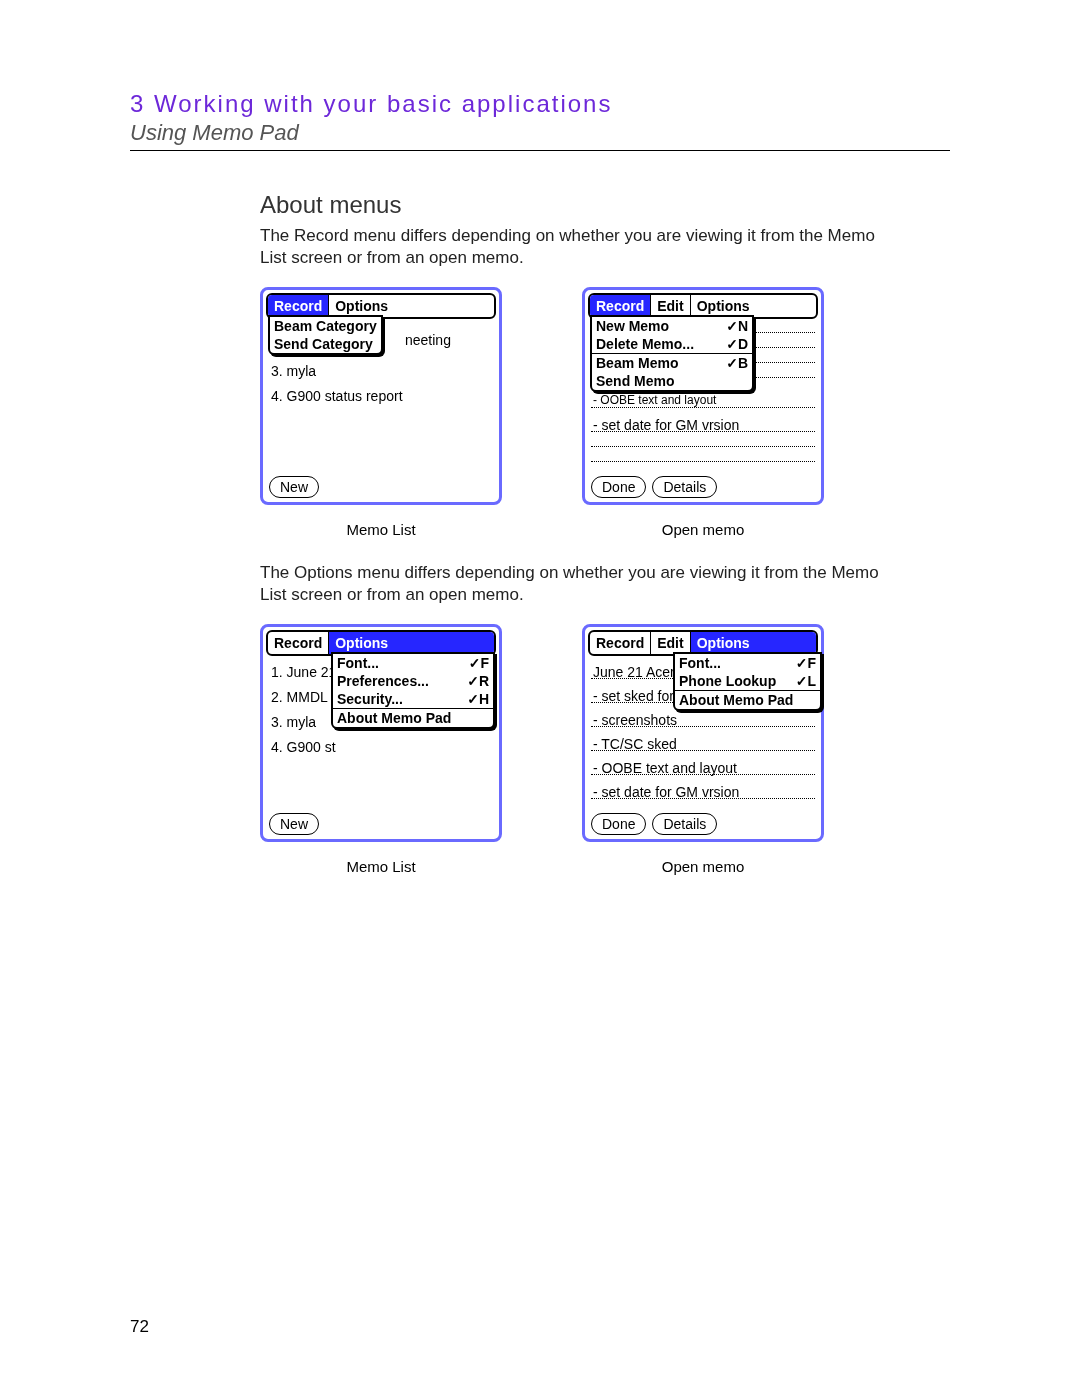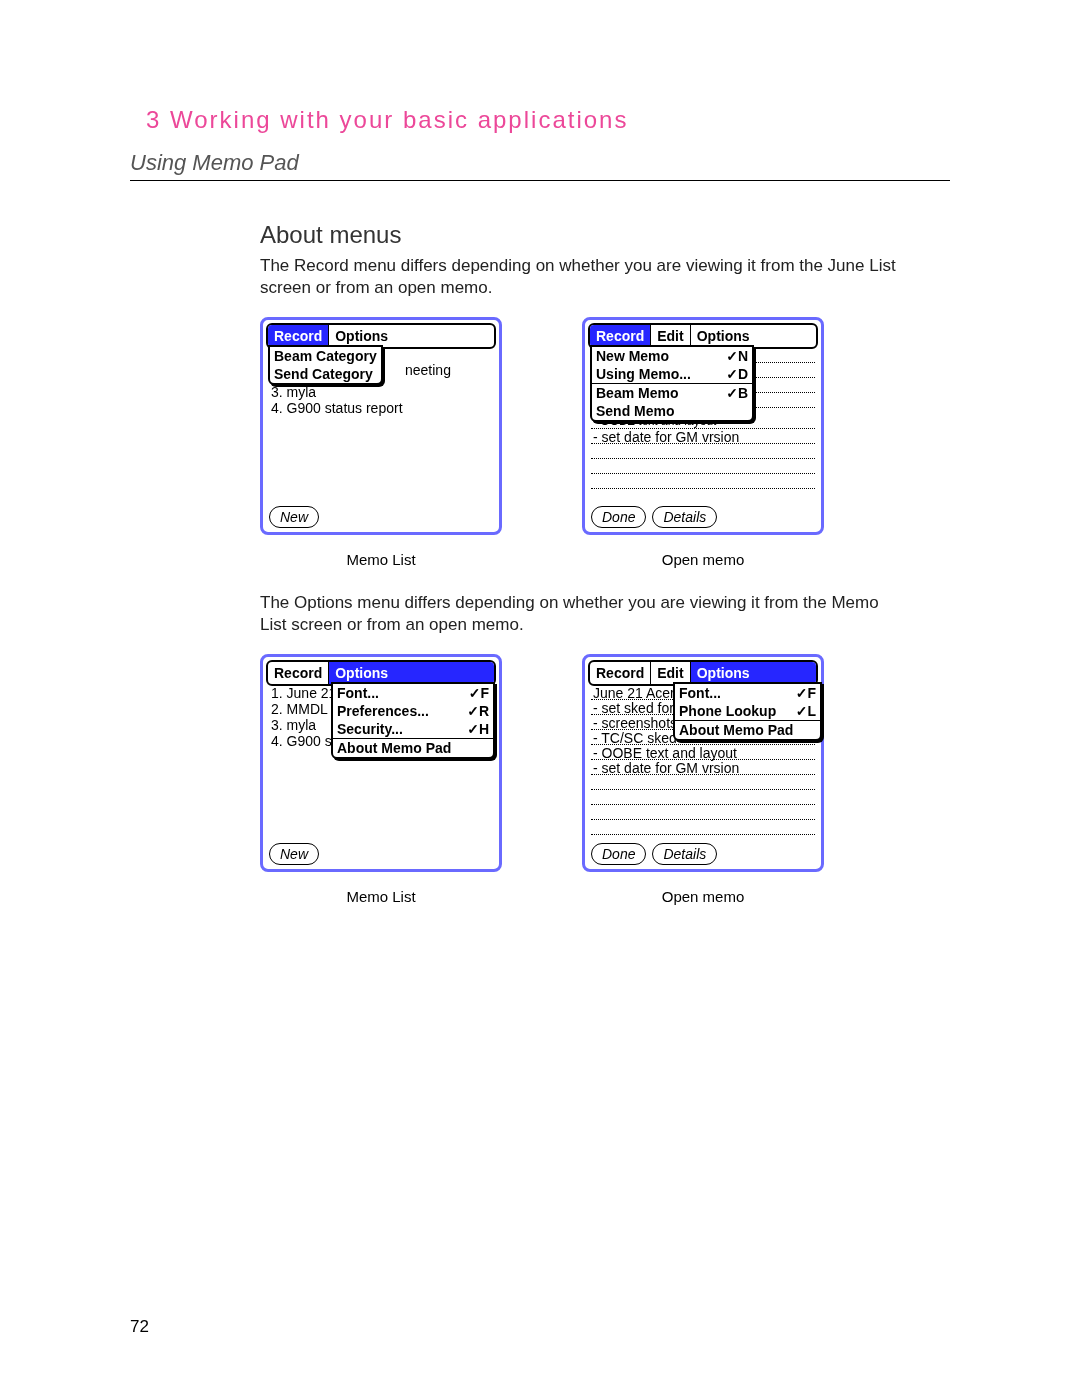--- a/index.html
+++ b/index.html
@@ -11,22 +11,22 @@
   }
   .page {
     padding: 90px 130px 60px 130px;
     box-sizing: border-box;
     min-height: 1397px;
     position: relative;
   }
   .chapter-line {
     font-size: 24px;
     letter-spacing: 2px;
-    color: #ec4899;
-    margin: 16px;
+    color: #6d28d9;
+    margin: 0;
   }
   .chapter-sub {
     font-style: italic;
     font-size: 22px;
     color: #555;
     margin: 2px 0 4px 0;
   }
   hr.rule {
     border: none;
     border-top: 1px solid #000;
@@ -112,42 +112,41 @@
   }
   .drow.sep { border-top: 1px solid #000; }
   .shortcut { font-weight: bold; }
   .bg-list {
     position: absolute;
     inset: 28px 6px 30px 6px;
     font-size: 14px;
     color: #000;
     overflow: hidden;
   }
-  .bg-list .line { white-space: nowrap; padding: 0 2px; }
+  .bg-list .line { white-space: nowrap; padding: 0 2px; margin-top: 9px; }
   .dotline {
     border-bottom: 1px dotted #000;
     height: 14px;
   }
   .btnrow {
     position: absolute;
     left: 6px;
     bottom: 4px;
     display: flex;
     gap: 6px;
   }
   .pillbtn {
     border: 1.5px solid #000;
     border-radius: 11px;
     padding: 0 10px;
     font-size: 14px;
     background: #fff;
     height: 20px;
     display: flex;
     align-items: center;
-    font-style: italic;
   }
   .pagenum {
     position: absolute;
     left: 130px;
     bottom: 60px;
     font-size: 17px;
   }
   .frag {
     position: absolute;
     font-size: 14px;
@@ -161,21 +160,21 @@
 
   <div>
     <p class="chapter-line">3 Working with your basic applications</p>
     <p class="chapter-sub">Using Memo Pad</p>
     <hr class="rule">
   </div>
 
   <div class="content">
 
     <h3 class="h-sub">About menus</h3>
-    <p class="para">The Record menu differs depending on whether you are viewing it from the June List screen or from an open memo.</p>
+    <p class="para">The Record menu differs depending on whether you are viewing it from the Memo List screen or from an open memo.</p>
 
     <div class="shot-row">
 
       <div class="shot-col">
         <div class="palm">
           <div class="menubar">
             <div class="mtab sel">Record</div>
             <div class="mtab">Options</div>
           </div>
           <span class="frag" style="top:42px; left:142px;">neeting</span>
@@ -204,21 +203,21 @@
             <div class="mtab sel">Record</div>
             <div class="mtab">Edit</div>
             <div class="mtab">Options</div>
           </div>
           <div class="dropdown" style="top:25px; left:5px; width:160px;">
             <div class="drow">
               <span>New Memo</span>
               <span class="shortcut">✓N</span>
             </div>
             <div class="drow">
-              <span>Using Memo...</span>
+              <span>Delete Memo...</span>
               <span class="shortcut">✓D</span>
             </div>
             <div class="drow sep">
               <span>Beam Memo</span>
               <span class="shortcut">✓B</span>
             </div>
             <div class="drow">
               <span>Send Memo</span>
             </div>
           </div>

